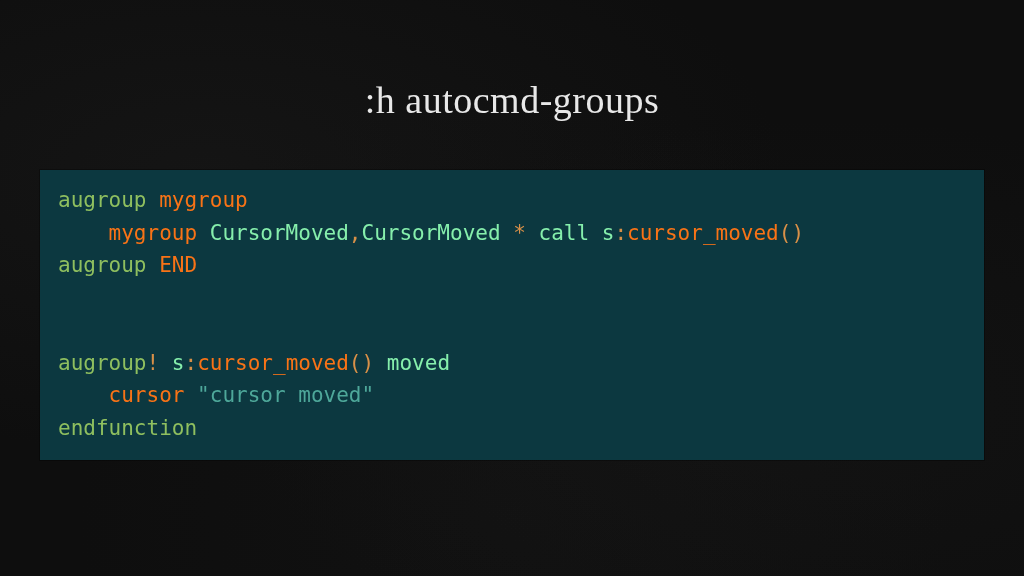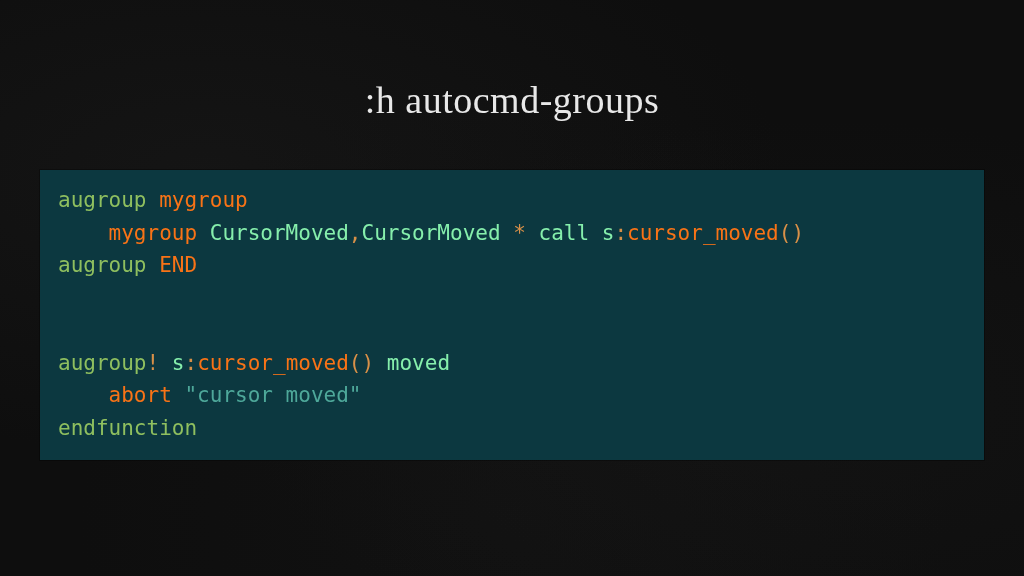--- a/index.html
+++ b/index.html
@@ -55,16 +55,16 @@
 <div class="slide">
 
   <h1 class="title">:h autocmd-groups</h1>
 
   <div class="code-block"><span><span class="tok-green">augroup</span> <span class="tok-cyan">mygroup</span></span>
 <span><span>    </span><span class="tok-cyan">mygroup</span> <span class="tok-blue">CursorMoved</span><span class="tok-orange">,</span><span class="tok-blue">CursorMoved</span><span class="tok-orange"> * </span><span class="tok-blue">call</span> <span class="tok-blue">s</span><span class="tok-orange">:</span><span class="tok-cyan">cursor_moved</span><span class="tok-orange">()</span></span>
 <span><span class="tok-green">augroup</span> <span class="tok-cyan">END</span></span>
 <span> </span>
 <span> </span>
 <span><span class="tok-green">augroup</span><span class="tok-orange">!</span> <span class="tok-blue">s</span><span class="tok-orange">:</span><span class="tok-cyan">cursor_moved</span><span class="tok-orange">()</span> <span class="tok-blue">moved</span></span>
-<span><span>    </span><span class="tok-cyan">abort</span> <span class="tok-teal">"cursor moved"</span></span>
+<span><span>    </span><span class="tok-cyan">cursor</span> <span class="tok-teal">"cursor moved"</span></span>
 <span><span class="tok-green">endfunction</span></span></div>
 
 </div>
 
 </body></html>

